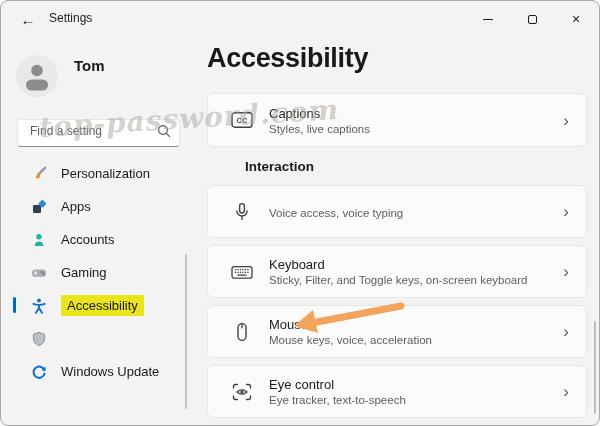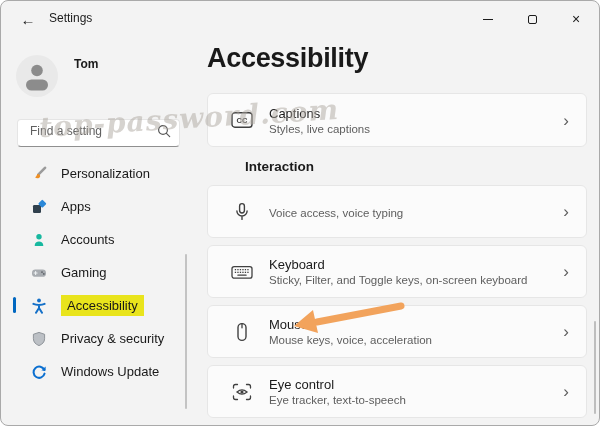--- a/index.html
+++ b/index.html
@@ -11,21 +11,21 @@
   .back-btn{position:absolute;left:14px;top:6px;width:26px;height:24px;display:flex;align-items:center;
             justify-content:center;font-size:15px;color:#1b1b1b;border-radius:4px;cursor:default;}
   .win-title{position:absolute;left:48px;top:10px;font-size:12px;color:#1b1b1b;}
   .controls{position:absolute;right:1px;top:1px;display:flex;height:34px;}
   .ctrl{width:44px;height:34px;display:flex;align-items:center;justify-content:center;color:#1b1b1b;}
   .minbar{width:10px;height:1px;background:#1b1b1b;}
   .maxbox{width:9px;height:9px;border:1px solid #1b1b1b;border-radius:2px;}
   .close-x{font-size:14px;line-height:1;}
   
   .avatar{position:absolute;left:15px;top:54px;}
-  .user-name{position:absolute;left:73px;top:56px;font-size:12px;font-weight:bold;color:#1a1a1a;}
+  .user-name{position:absolute;left:73px;top:56px;font-size:15px;font-weight:bold;color:#1a1a1a;}
   .user-sub{position:absolute;left:73px;top:75px;font-size:12px;color:#1a1a1a;}
   .searchbox{position:absolute;left:16px;top:118px;width:163px;height:28px;background:#ffffff;
              border:1px solid #e5e5e5;border-bottom:1px solid #8f8f8f;border-radius:4px;
              display:flex;align-items:center;padding:0 8px 4px 10px;}
   .searchbox input{flex:1;border:none;outline:none;font-size:12px;color:#1a1a1a;background:transparent;
                    font-family:inherit;min-width:0;}
   .searchbox input::placeholder{color:#5f5f5f;opacity:1;}
   .nav{position:absolute;left:12px;top:156px;width:170px;}
   .nav-item{position:relative;height:33px;display:flex;align-items:center;padding-left:18px;
             border-radius:4px;font-size:13px;color:#191919;cursor:default;}
@@ -147,21 +147,20 @@
       </span>
       <span class="hl" style="background: rgb(233, 228, 28);">Accessibility</span>
     </div>
 
     <div class="nav-item">
       <span class="nav-icon">
         <svg width="16" height="16" viewBox="0 0 16 16">
           <path d="M8 1.4 L13.6 3.3 V7.6 C13.6 11.2 11.3 13.3 8 14.6 C4.7 13.3 2.4 11.2 2.4 7.6 V3.3 Z" fill="#bcc0c5" stroke="#878c92" stroke-width="0.9"></path>
         </svg>
       </span>
-      <span>Privacy &amp; security</span>
     </div>
 
     <div class="nav-item">
       <span class="nav-icon">
         <svg width="16" height="16" viewBox="0 0 16 16">
           <path d="M13.3 6 A5.6 5.6 0 1 0 13.6 9.6" stroke="#0b6fd0" stroke-width="2" fill="none" stroke-linecap="round"></path>
           <path d="M14.6 2.4 v4.2 h-4.2 z" fill="#0b6fd0"></path>
         </svg>
       </span>
       <span>Windows Update</span>

